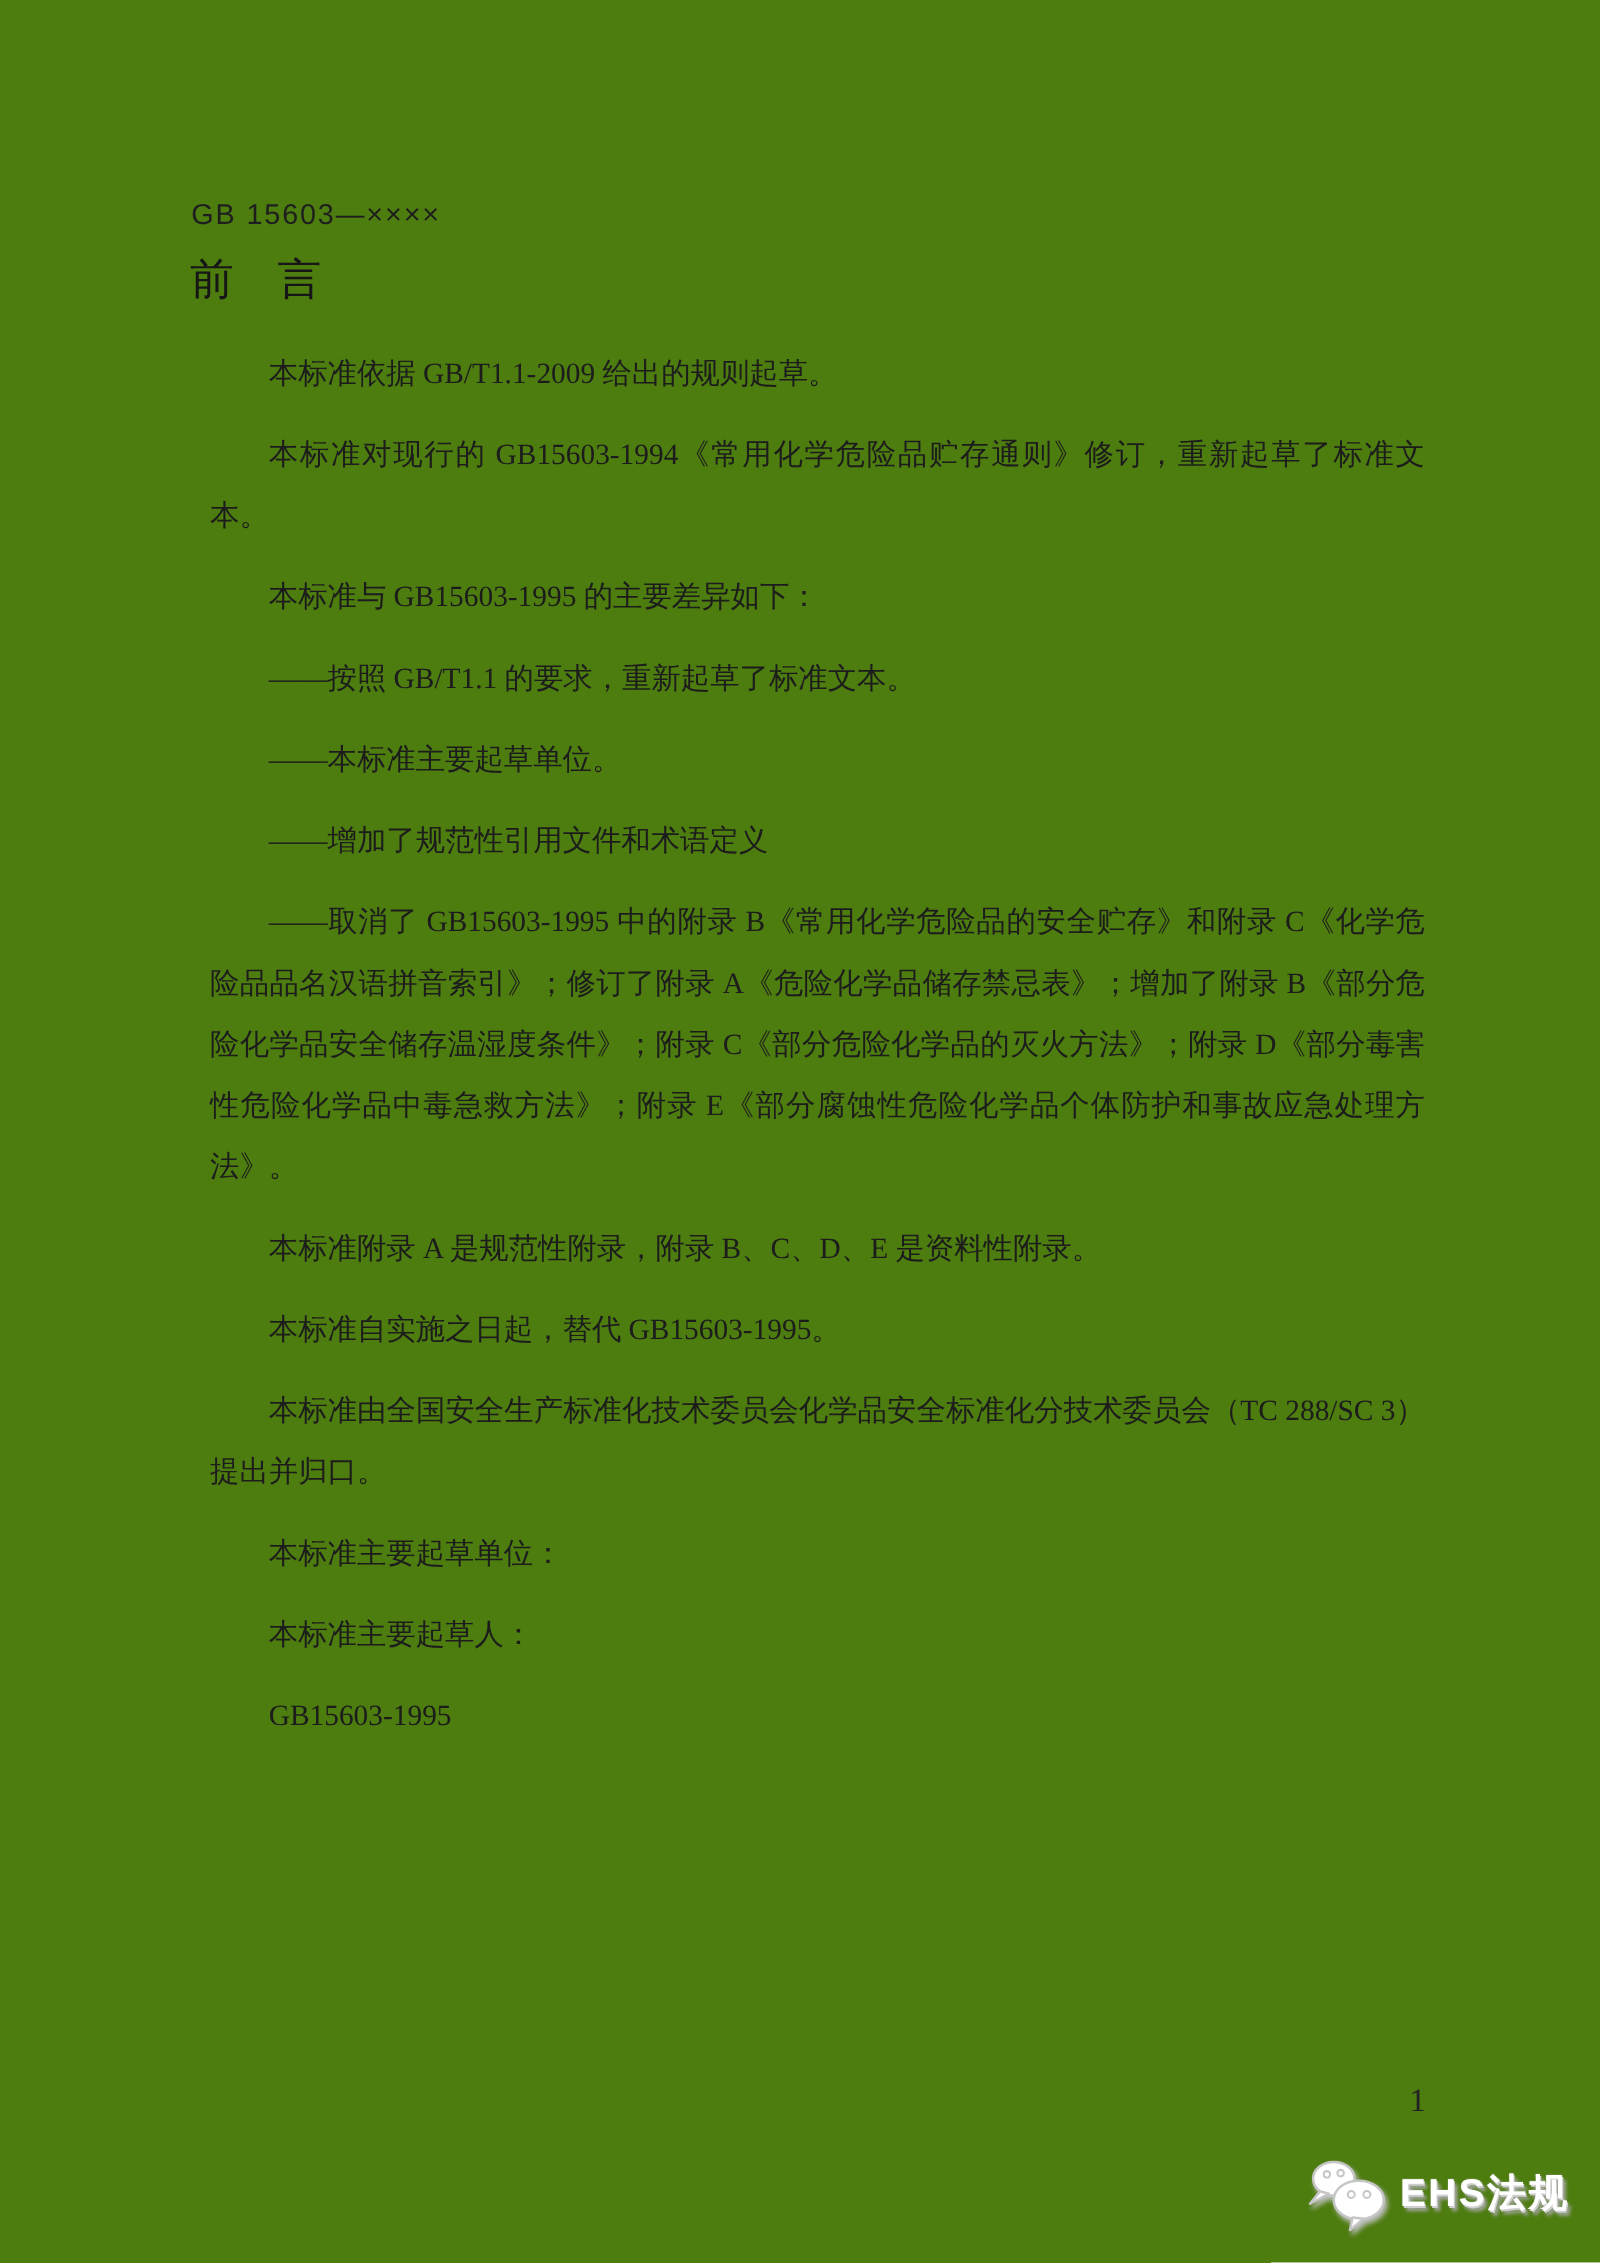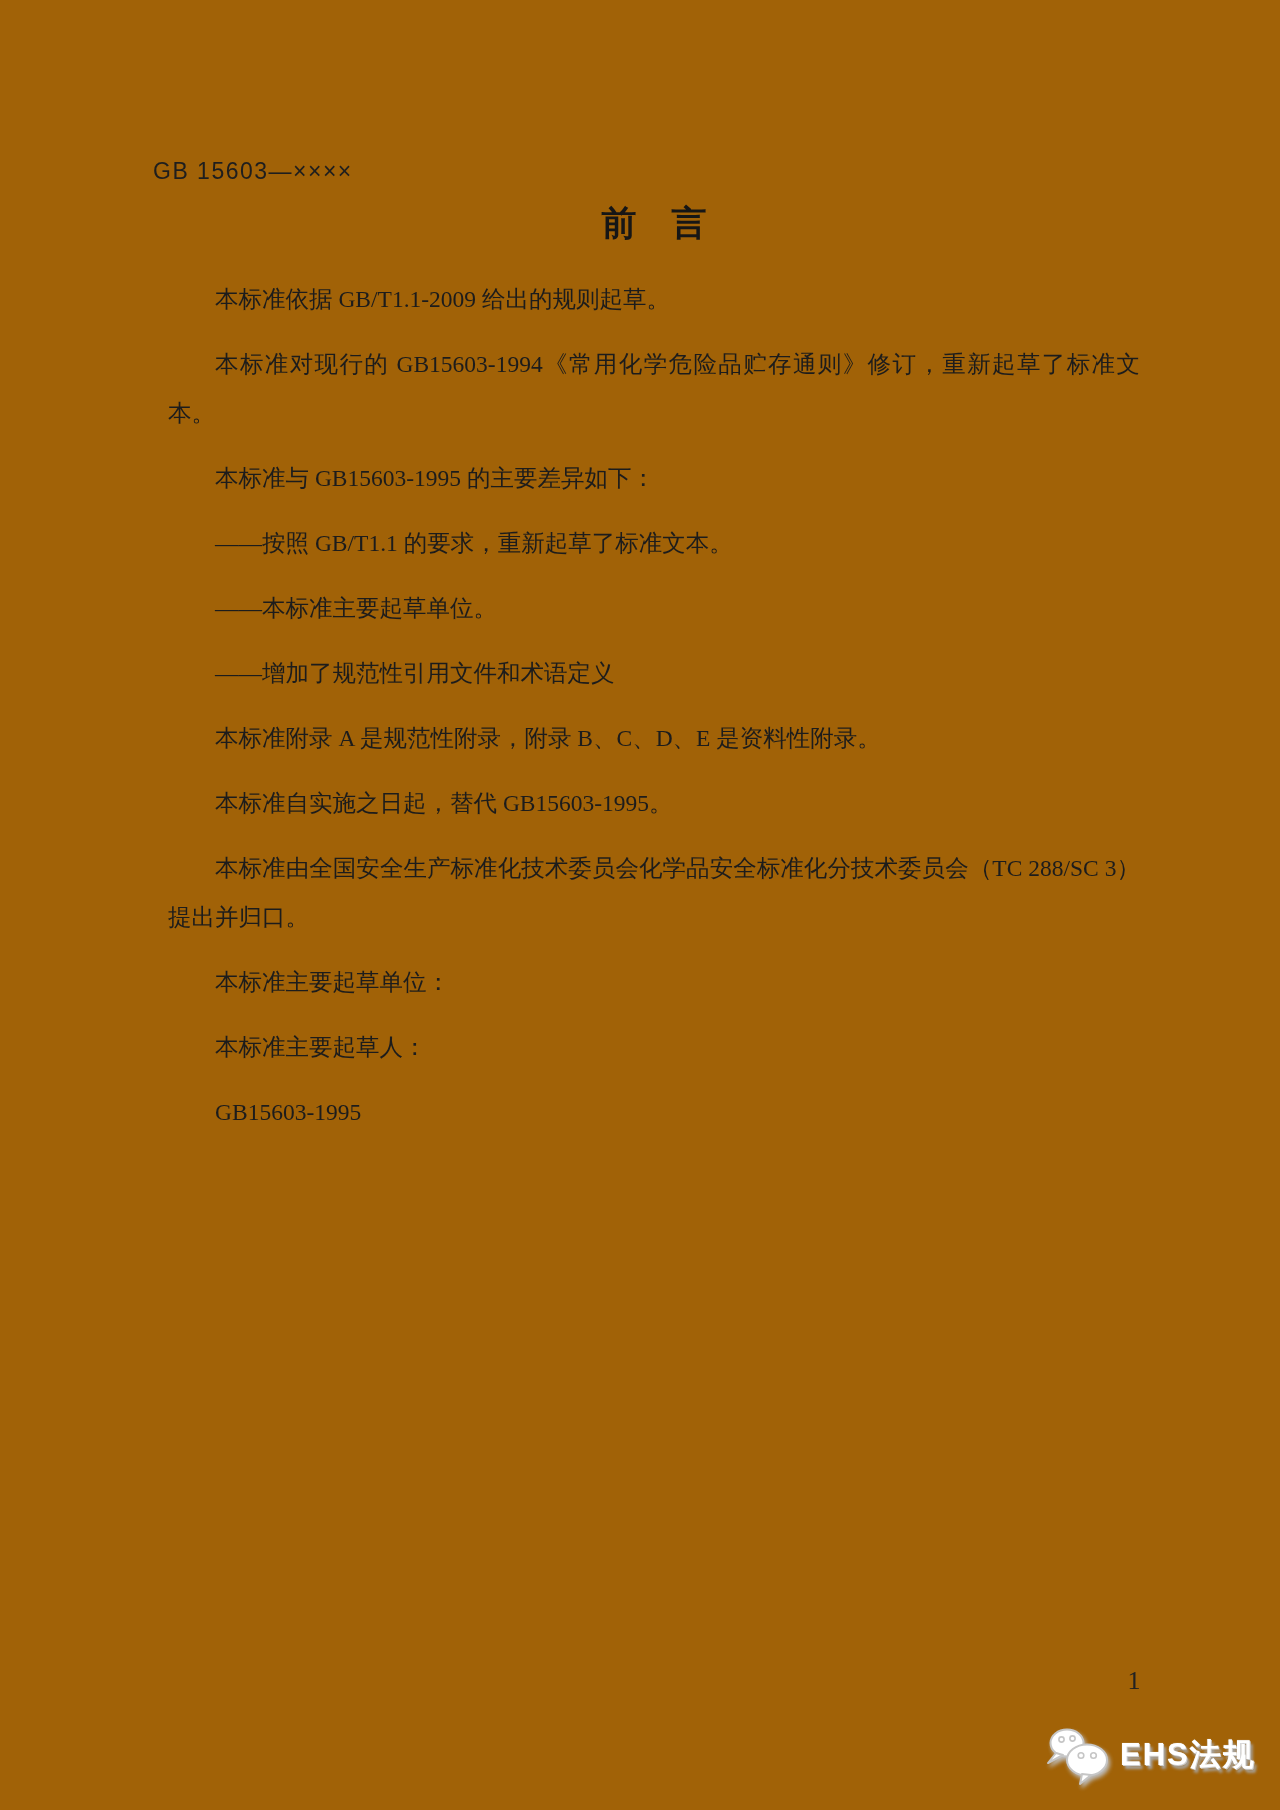--- a/index.html
+++ b/index.html
@@ -4,44 +4,44 @@
 <style>
   html, body {
     margin: 0;
     padding: 0;
     background: #ffffff;
   }
   .page {
     position: relative;
     width: 1280px;
     height: 1810px;
-    background: #a16207;
+    background: #4d7c0f;
     overflow: hidden;
     color: #1c1c1c;
   }
   .doc-header {
     position: absolute;
     left: 153px;
     top: 158px;
     font-family: "Liberation Sans", sans-serif;
     font-size: 23px;
     letter-spacing: 1.5px;
     color: #1e1e1e;
     white-space: nowrap;
   }
   .doc-title {
     position: absolute;
     left: 152px;
     top: 200px;
     width: 1004px;
     margin: 0;
-    text-align: center;
+    text-align: left;
     font-family: "Liberation Sans", sans-serif;
     font-size: 35px;
-    font-weight: 700;
+    font-weight: 400;
     color: #161616;
   }
   .doc-body {
     position: absolute;
     left: 152px;
     top: 259px;
     width: 1004px;
     font-family: "Liberation Serif", serif;
     font-size: 23.5px;
     line-height: 49px;
@@ -95,20 +95,21 @@
 
   <h1 class="doc-title">前　言</h1>
 
   <div class="doc-body" id="paragraphs">
       <p>本标准依据 GB/T1.1-2009 给出的规则起草。</p>
       <p>本标准对现行的 GB15603-1994《常用化学危险品贮存通则》修订，重新起草了标准文本。</p>
       <p>本标准与 GB15603-1995 的主要差异如下：</p>
       <p>——按照 GB/T1.1 的要求，重新起草了标准文本。</p>
       <p>——本标准主要起草单位。</p>
       <p>——增加了规范性引用文件和术语定义</p>
+      <p>——取消了 GB15603-1995 中的附录 B《常用化学危险品的安全贮存》和附录 C《化学危险品品名汉语拼音索引》；修订了附录 A《危险化学品储存禁忌表》；增加了附录 B《部分危险化学品安全储存温湿度条件》；附录 C《部分危险化学品的灭火方法》；附录 D《部分毒害性危险化学品中毒急救方法》；附录 E《部分腐蚀性危险化学品个体防护和事故应急处理方法》。</p>
       <p>本标准附录 A 是规范性附录，附录 B、C、D、E 是资料性附录。</p>
       <p>本标准自实施之日起，替代 GB15603-1995。</p>
       <p>本标准由全国安全生产标准化技术委员会化学品安全标准化分技术委员会（TC 288/SC 3）提出并归口。</p>
       <p>本标准主要起草单位：</p>
       <p>本标准主要起草人：</p>
       <p>GB15603-1995</p>
     </div>
 
   <div class="page-number">1</div>
 

